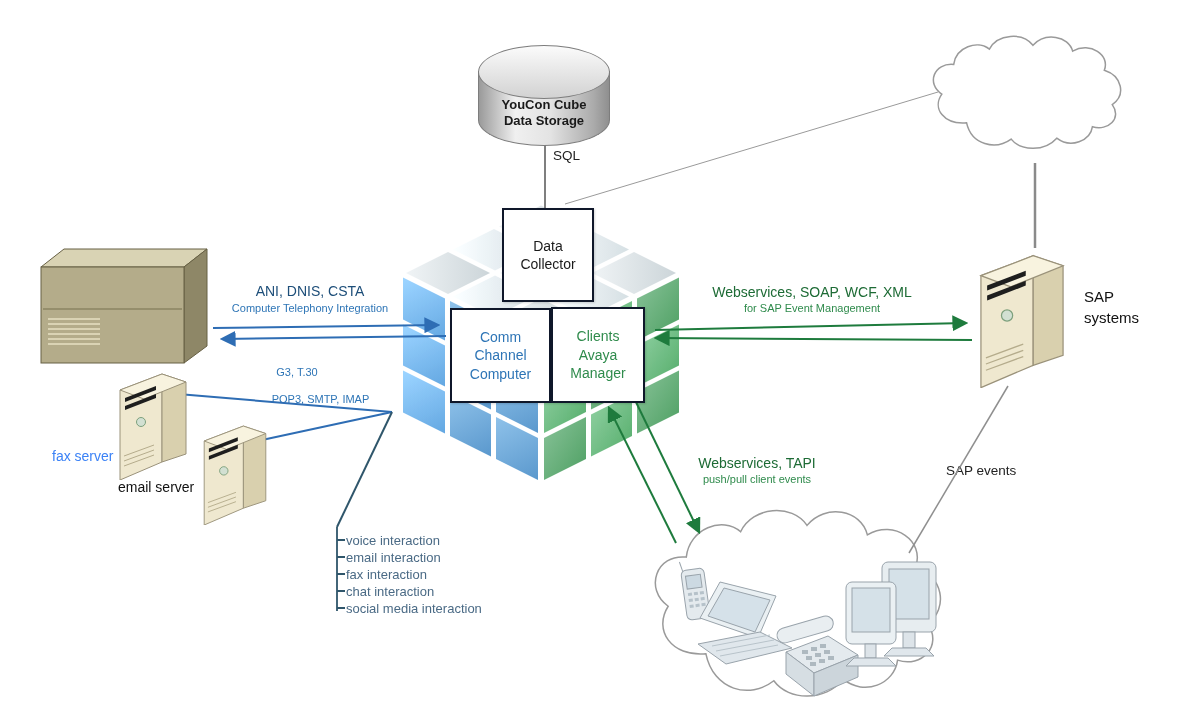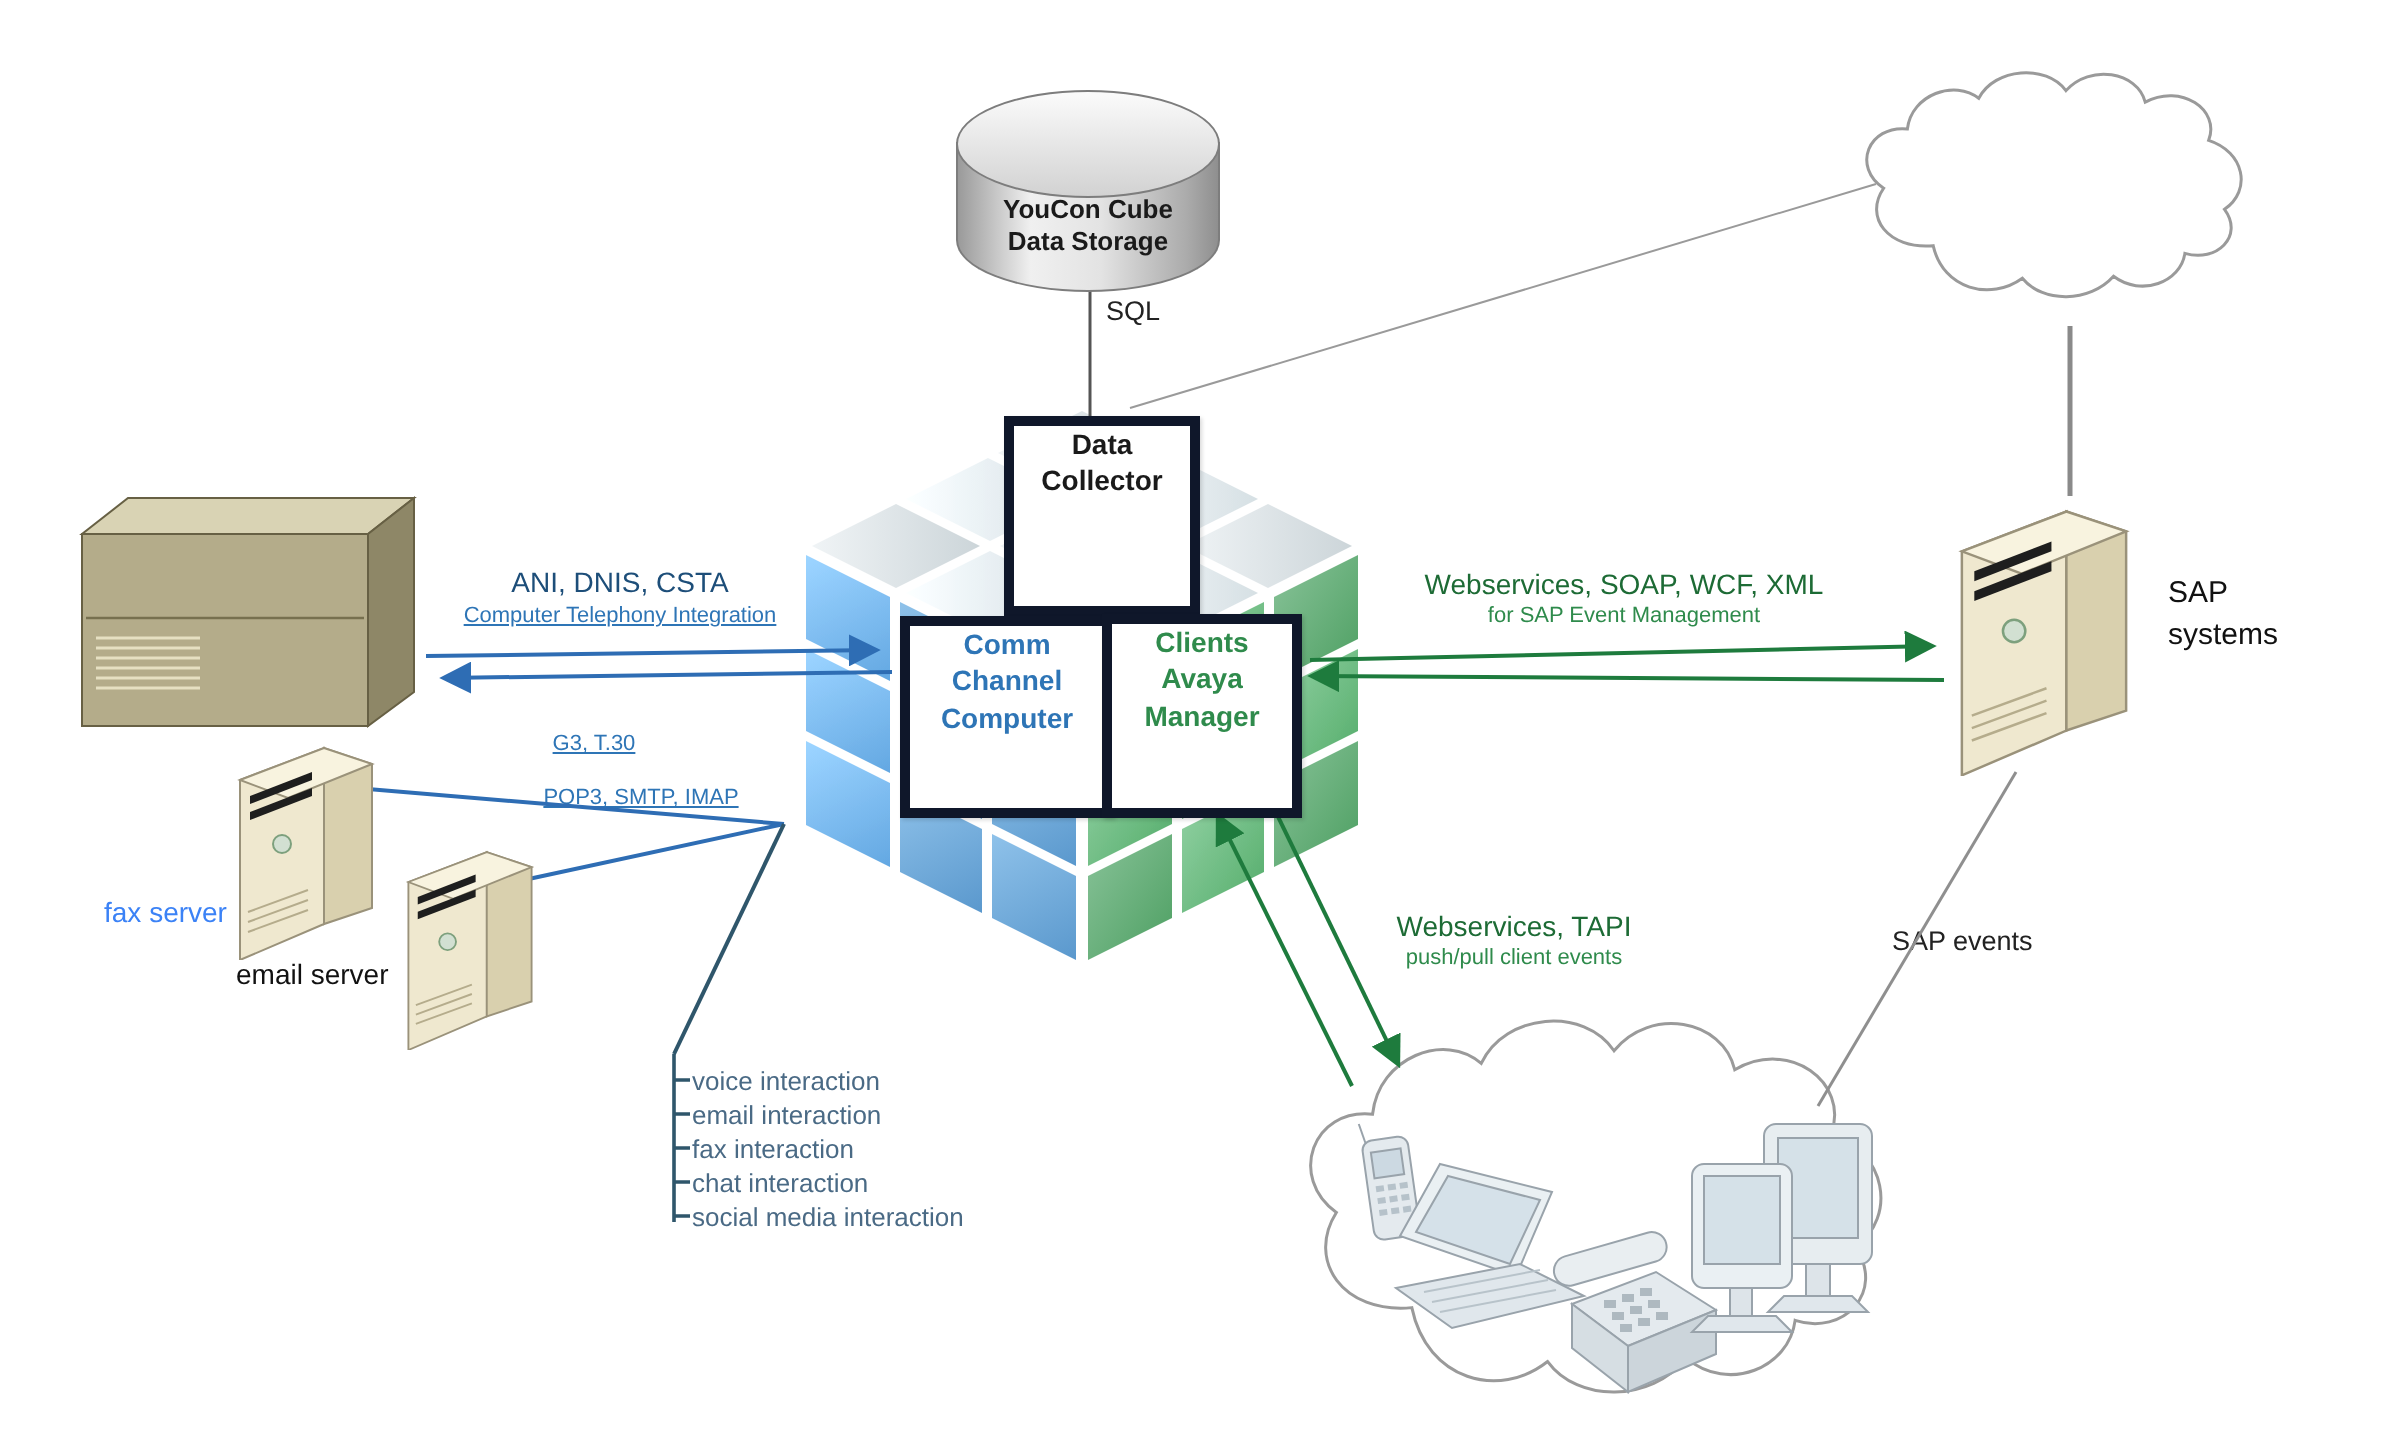--- a/index.html
+++ b/index.html
@@ -20,23 +20,23 @@
   .face.left {transform:translate(0px,71px)  matrix(1,0.5,0,1,0,0);}
   .face.right{transform:translate(141px,141.5px) matrix(1,-0.5,0,1,0,0);}
   .face.top   .tile{background:linear-gradient(135deg,#f0f4f6, var(--cube-top));}
   .face.left  .tile{background:linear-gradient(135deg,#8fc2ea, var(--cube-left));}
   .face.right .tile{background:linear-gradient(135deg,#7fbd90, var(--cube-right));}
   .face.left  .tile:nth-child(3n+1){filter:brightness(1.10);}
   .face.right .tile:nth-child(2n)  {filter:brightness(1.08);}
   .face.top   .tile:nth-child(2n)  {filter:brightness(1.05);}
 
   
-  .module{position:absolute;background:#fff;border:5px solid #0f172a;z-index:5;
-          display:flex;flex-direction:column;align-items:center;
-          font-size:14px;line-height:1.32;box-shadow:1px 1px 2px rgba(0,0,0,.15);font-weight:bold;}
+  .module{position:absolute;background:#fff;border:2px solid #0f172a;z-index:5;
+          display:flex;flex-direction:column;align-items:center;justify-content:center;
+          font-size:14px;line-height:1.32;box-shadow:1px 1px 2px rgba(0,0,0,.15);}
   #box-collector{left:502px;top:208px;width:88px;height:90px;color:#1a1a1a;}
   #box-comm{left:450px;top:308px;width:97px;height:91px;color:var(--text-blue);}
   #box-gem{left:551px;top:307px;width:90px;height:92px;color:var(--text-green2);}
 
   
   #cylinder{position:absolute;left:478px;top:45px;width:132px;height:102px;z-index:5;}
   #cyl-body{position:absolute;left:0;top:26px;width:130px;height:74px;
             background:linear-gradient(90deg,#9a9a9a,#f0f0f0 28%,#e3e3e3 55%,#ababab 88%,#8f8f8f);
             border:1px solid #7d7d7d;border-top:none;
             border-radius:0 0 66px 66px / 0 0 26px 26px;}
@@ -47,21 +47,21 @@
 
   
   .cloud{position:absolute;z-index:2;}
   .cloud path{fill:#fff;stroke:#9a9a9a;}
 
   
   .node{position:absolute;z-index:5;}
 
   
   .c-darkblue{color:var(--text-darkblue);}
-  .c-blue{color:var(--text-blue);text-decoration:underline;}
+  .c-blue{color:var(--text-blue);}
   .c-green{color:var(--text-green);}
   .c-green2{color:var(--text-green2);}
   .c-list{color:var(--list-blue);}
 
   #interactions{position:absolute;left:346px;top:532px;z-index:6;font-size:13px;line-height:17px;}
 </style>
 </head>
 <body>
 
 <div id="stage">

